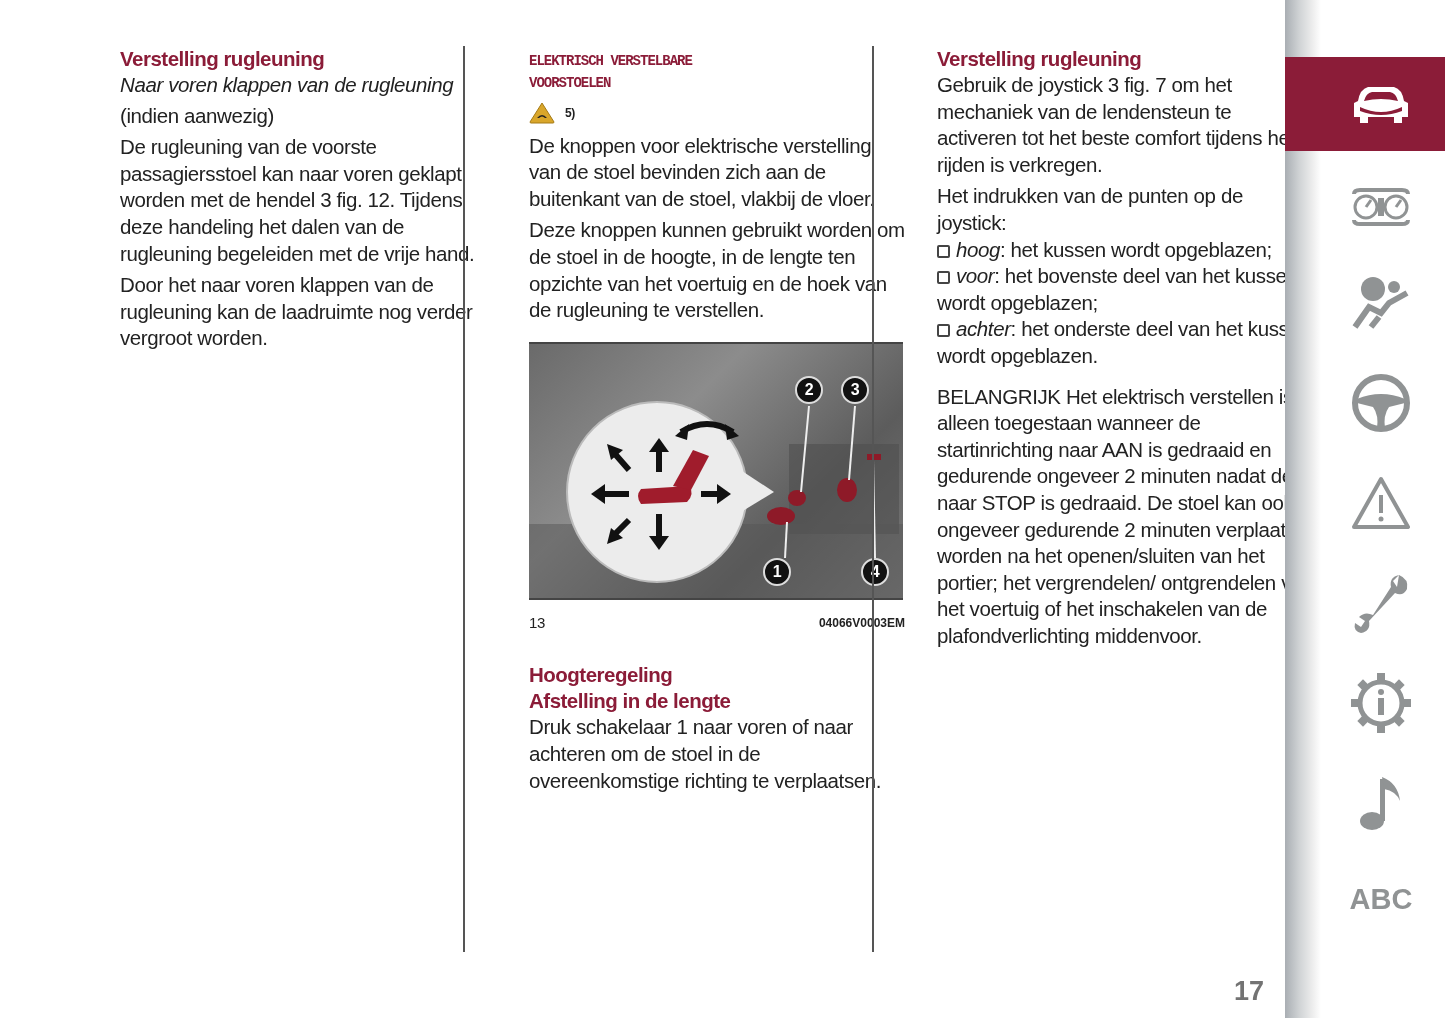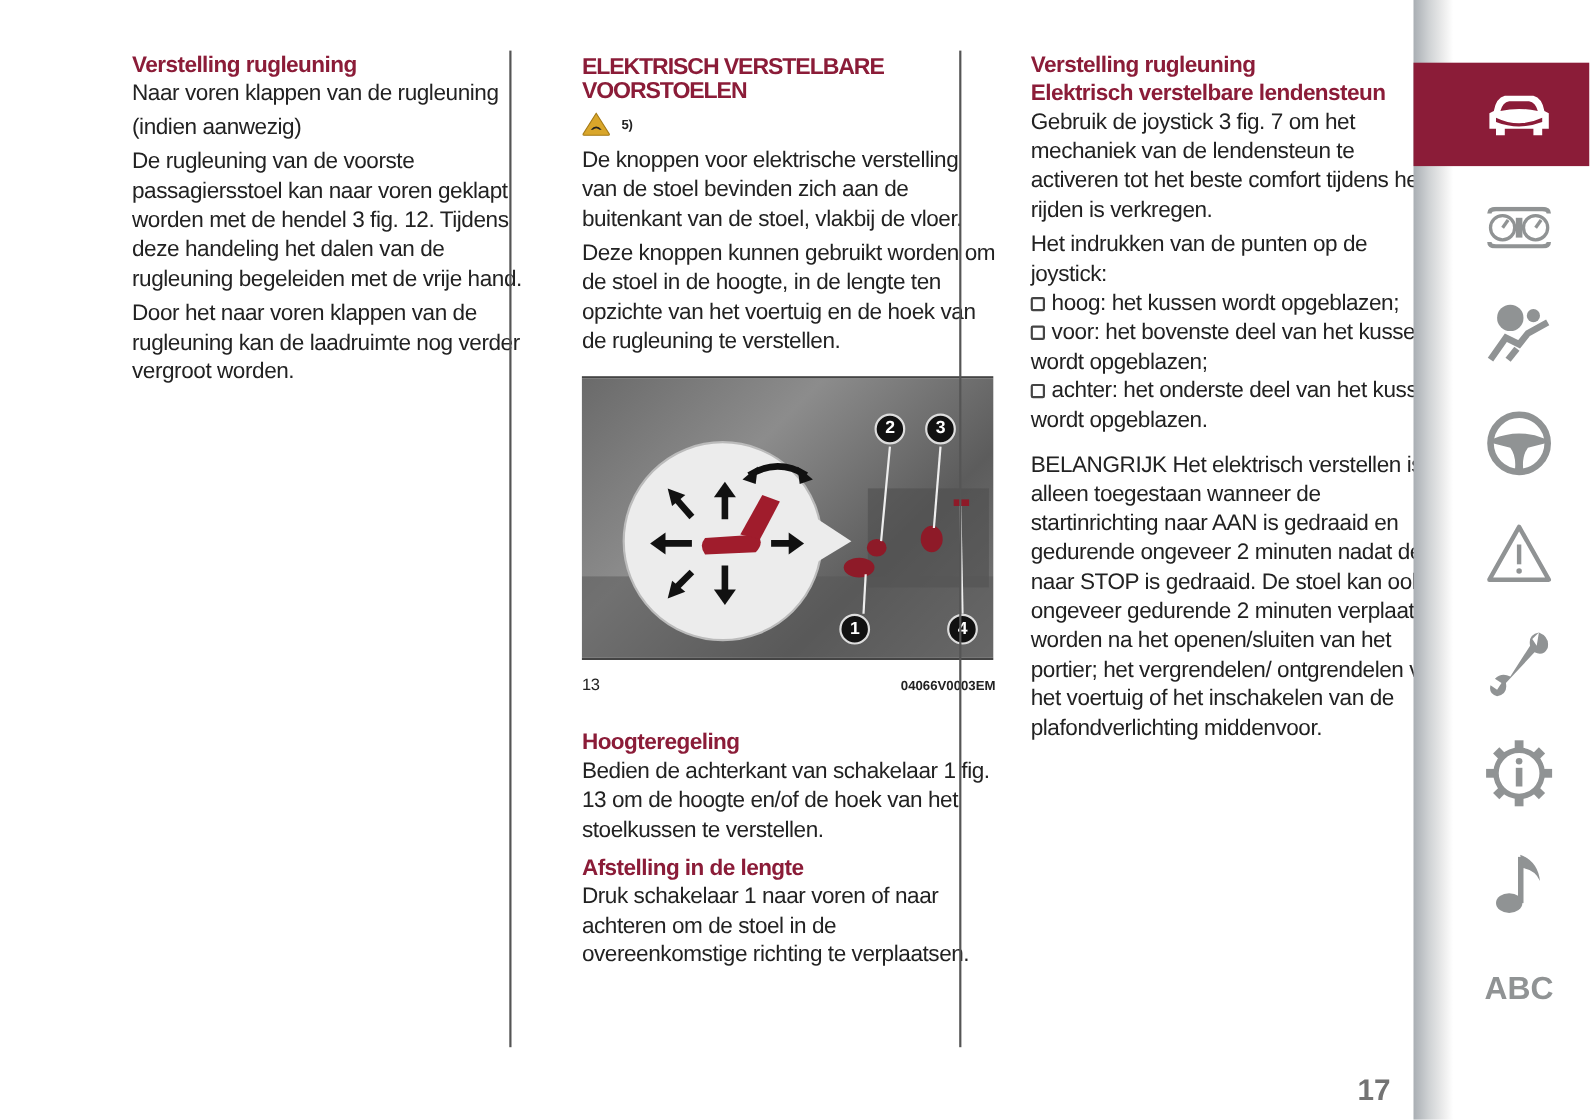--- a/index.html
+++ b/index.html
@@ -1,23 +1,23 @@
 <!DOCTYPE html>
 <html><head>
 <meta charset="utf-8">
 <style>
   html, body { margin:0; padding:0; background:#fff; }
   body { width:1445px; height:1018px; position:relative; overflow:hidden;
          font-family:"Liberation Sans", sans-serif; color:#222; }
   .col { position:absolute; top:46px; font-size:20.5px; line-height:26.6px; letter-spacing:-0.4px;margin-left:48px; }
   .col p { margin:0 0 5px 0; }
   .h { color:#8b1c38; font-weight:bold; font-size:20.5px; letter-spacing:-0.5px; margin:0; line-height:26px; }
-  .h-caps { color:#8b1c38; font-weight:bold; font-size:21px; line-height:22px; letter-spacing:-1px; margin:4px 0 6px 0; }
+  .h-caps { color:#8b1c38; font-weight:bold; font-size:14px; line-height:22px; letter-spacing:-1px; margin:4px 0 6px 0;font-family:Liberation Mono, monospace; }
   .divider { position:absolute; top:46px; height:906px; width:2px; background:#555; }
-  .it { }
+  .it { font-style:italic; }
   .sq { display:inline-block; width:13px; height:13px; border:2px solid #444; border-radius:2px; vertical-align:-1px; margin-right:6px; box-sizing:border-box; }
   .warn { display:flex; align-items:center; gap:10px; margin:6px 0 6px 0; }
   .warn-ref { font-size:12px; font-weight:bold; }
   .figure { position:relative; width:374px; height:254px; margin:18px 0 0 0; border-top:2px solid #444; border-bottom:2px solid #444;
             background:linear-gradient(135deg,#6a6a6a 0%,#8c8c8c 35%,#5c5c5c 70%,#7a7a7a 100%); overflow:hidden; }
   .fig-caption { display:flex; justify-content:space-between; margin-top:10px; font-size:13px; }
   .fig-num { font-size:15px; }
   .fig-code { font-weight:bold; font-size:12px; letter-spacing:0; }
   .callout { position:absolute; width:24px; height:24px; border-radius:50%; background:#111; border:2px solid #ddd;
              color:#fff; font-weight:bold; font-size:16px; text-align:center; line-height:24px; }
@@ -101,30 +101,28 @@
     <div class="callout" style="left:312px; top:32px;">3</div>
     <div class="callout" style="left:234px; top:214px;">1</div>
     <div class="callout" style="left:332px; top:214px;">4</div>
   </div>
   <div class="fig-caption">
     <span class="fig-num">13</span>
     <span class="fig-code">04066V0003EM</span>
   </div>
 
   <h3 class="h" style="margin-top:26px;">Hoogteregeling</h3>
-  <p style="margin-bottom:8px;">Bedien de achterkant van schakelaar 1 fig. 13 om de hoogte en/of de hoek van het stoelkussen te verstellen.</p>
   <h3 class="h">Afstelling in de lengte</h3>
   <p>Druk schakelaar 1 naar voren of naar achteren om de stoel in de overeenkomstige richting te verplaatsen.</p>
 </div>
 
 <div class="divider" style="left:872px;"></div>
 
 <div class="col" style="left:889px; width:378px;">
   <h3 class="h">Verstelling rugleuning</h3>
-  <h3 class="h">Elektrisch verstelbare lendensteun</h3>
   <p>Gebruik de joystick 3 fig. 7 om het mechaniek van de lendensteun te activeren tot het beste comfort tijdens het rijden is verkregen.</p>
   <p style="margin-bottom:0;">Het indrukken van de punten op de joystick:</p>
   <div>
     <div><span class="sq"></span><span class="it">hoog</span><span>: het kussen wordt opgeblazen;</span></div>
     <div><span class="sq"></span><span class="it">voor</span><span>: het bovenste deel van het kussen wordt opgeblazen;</span></div>
     <div><span class="sq"></span><span class="it">achter</span><span>: het onderste deel van het kussen wordt opgeblazen.</span></div>
   </div>
   <p style="margin-top:14px;">BELANGRIJK Het elektrisch verstellen is alleen toegestaan wanneer de startinrichting naar AAN is gedraaid en gedurende ongeveer 2 minuten nadat deze naar STOP is gedraaid. De stoel kan ook ongeveer gedurende 2 minuten verplaatst worden na het openen/sluiten van het portier; het vergrendelen/ ontgrendelen van het voertuig of het inschakelen van de plafondverlichting middenvoor.</p>
 </div>
 

